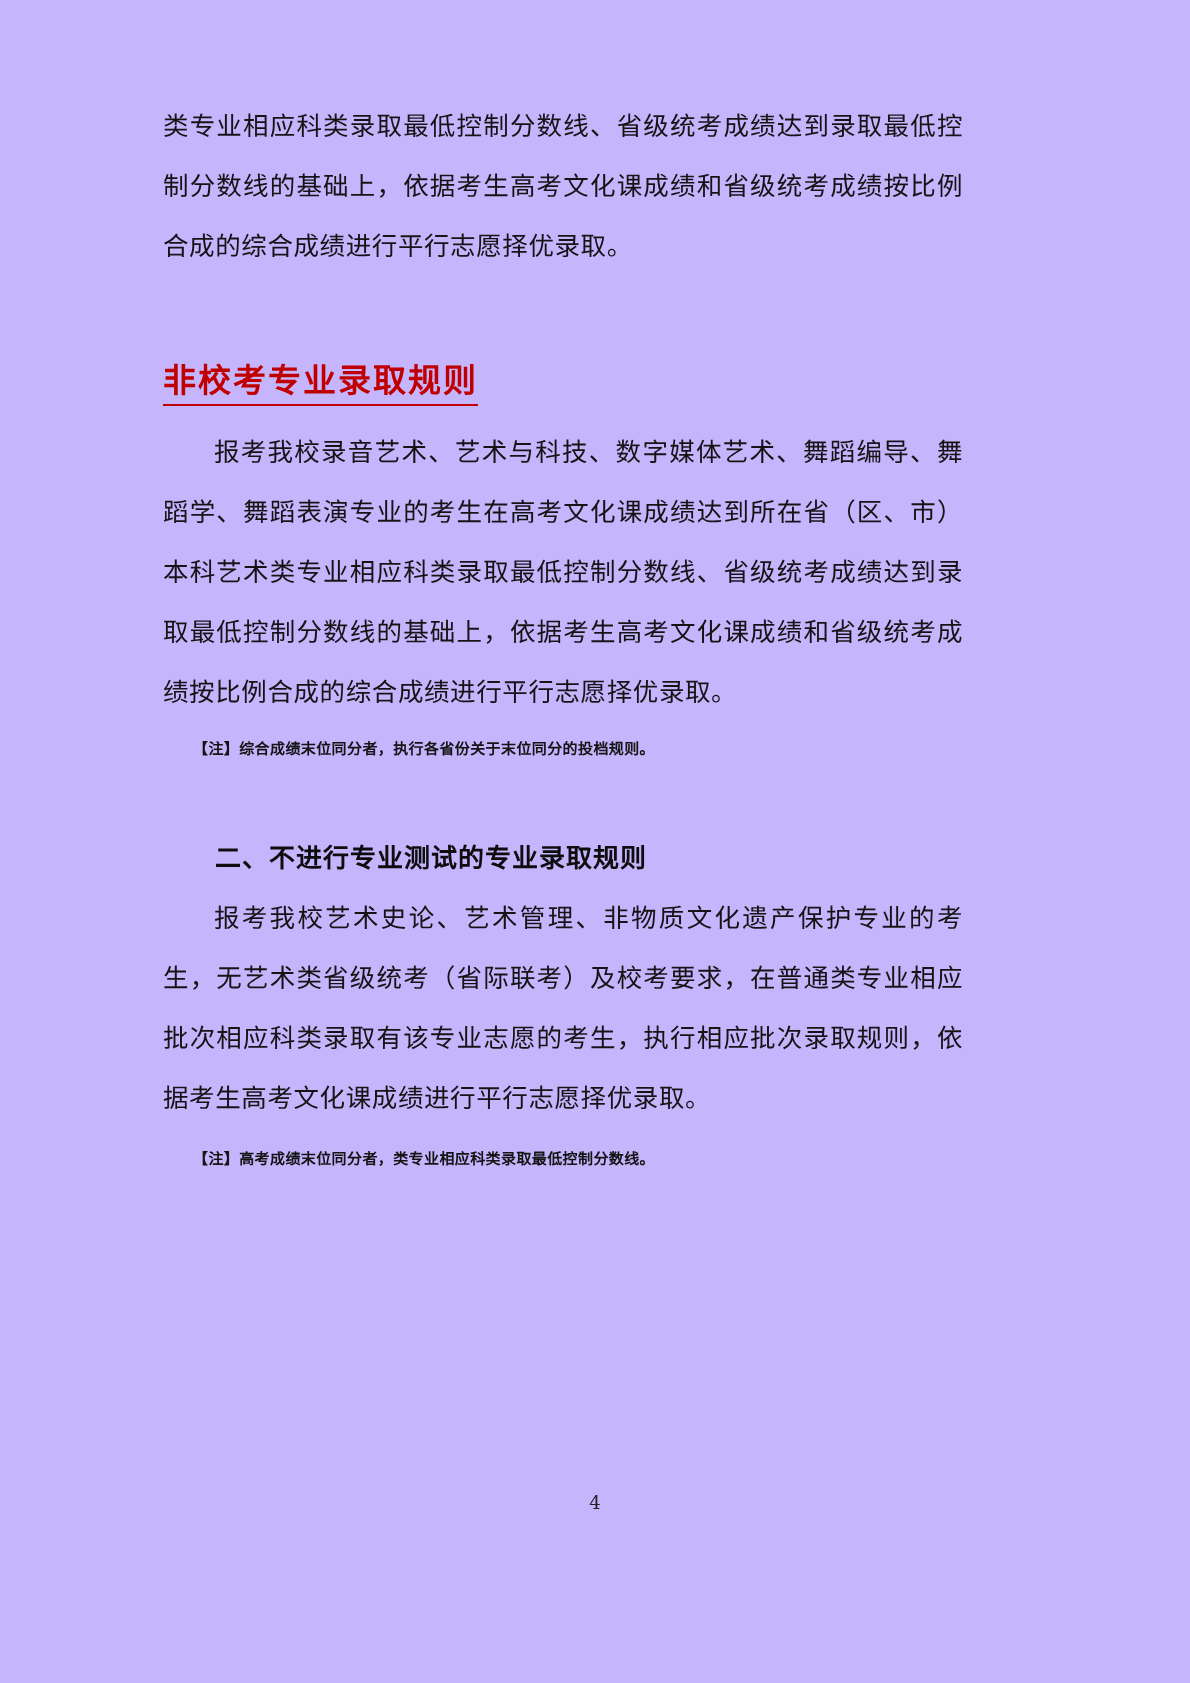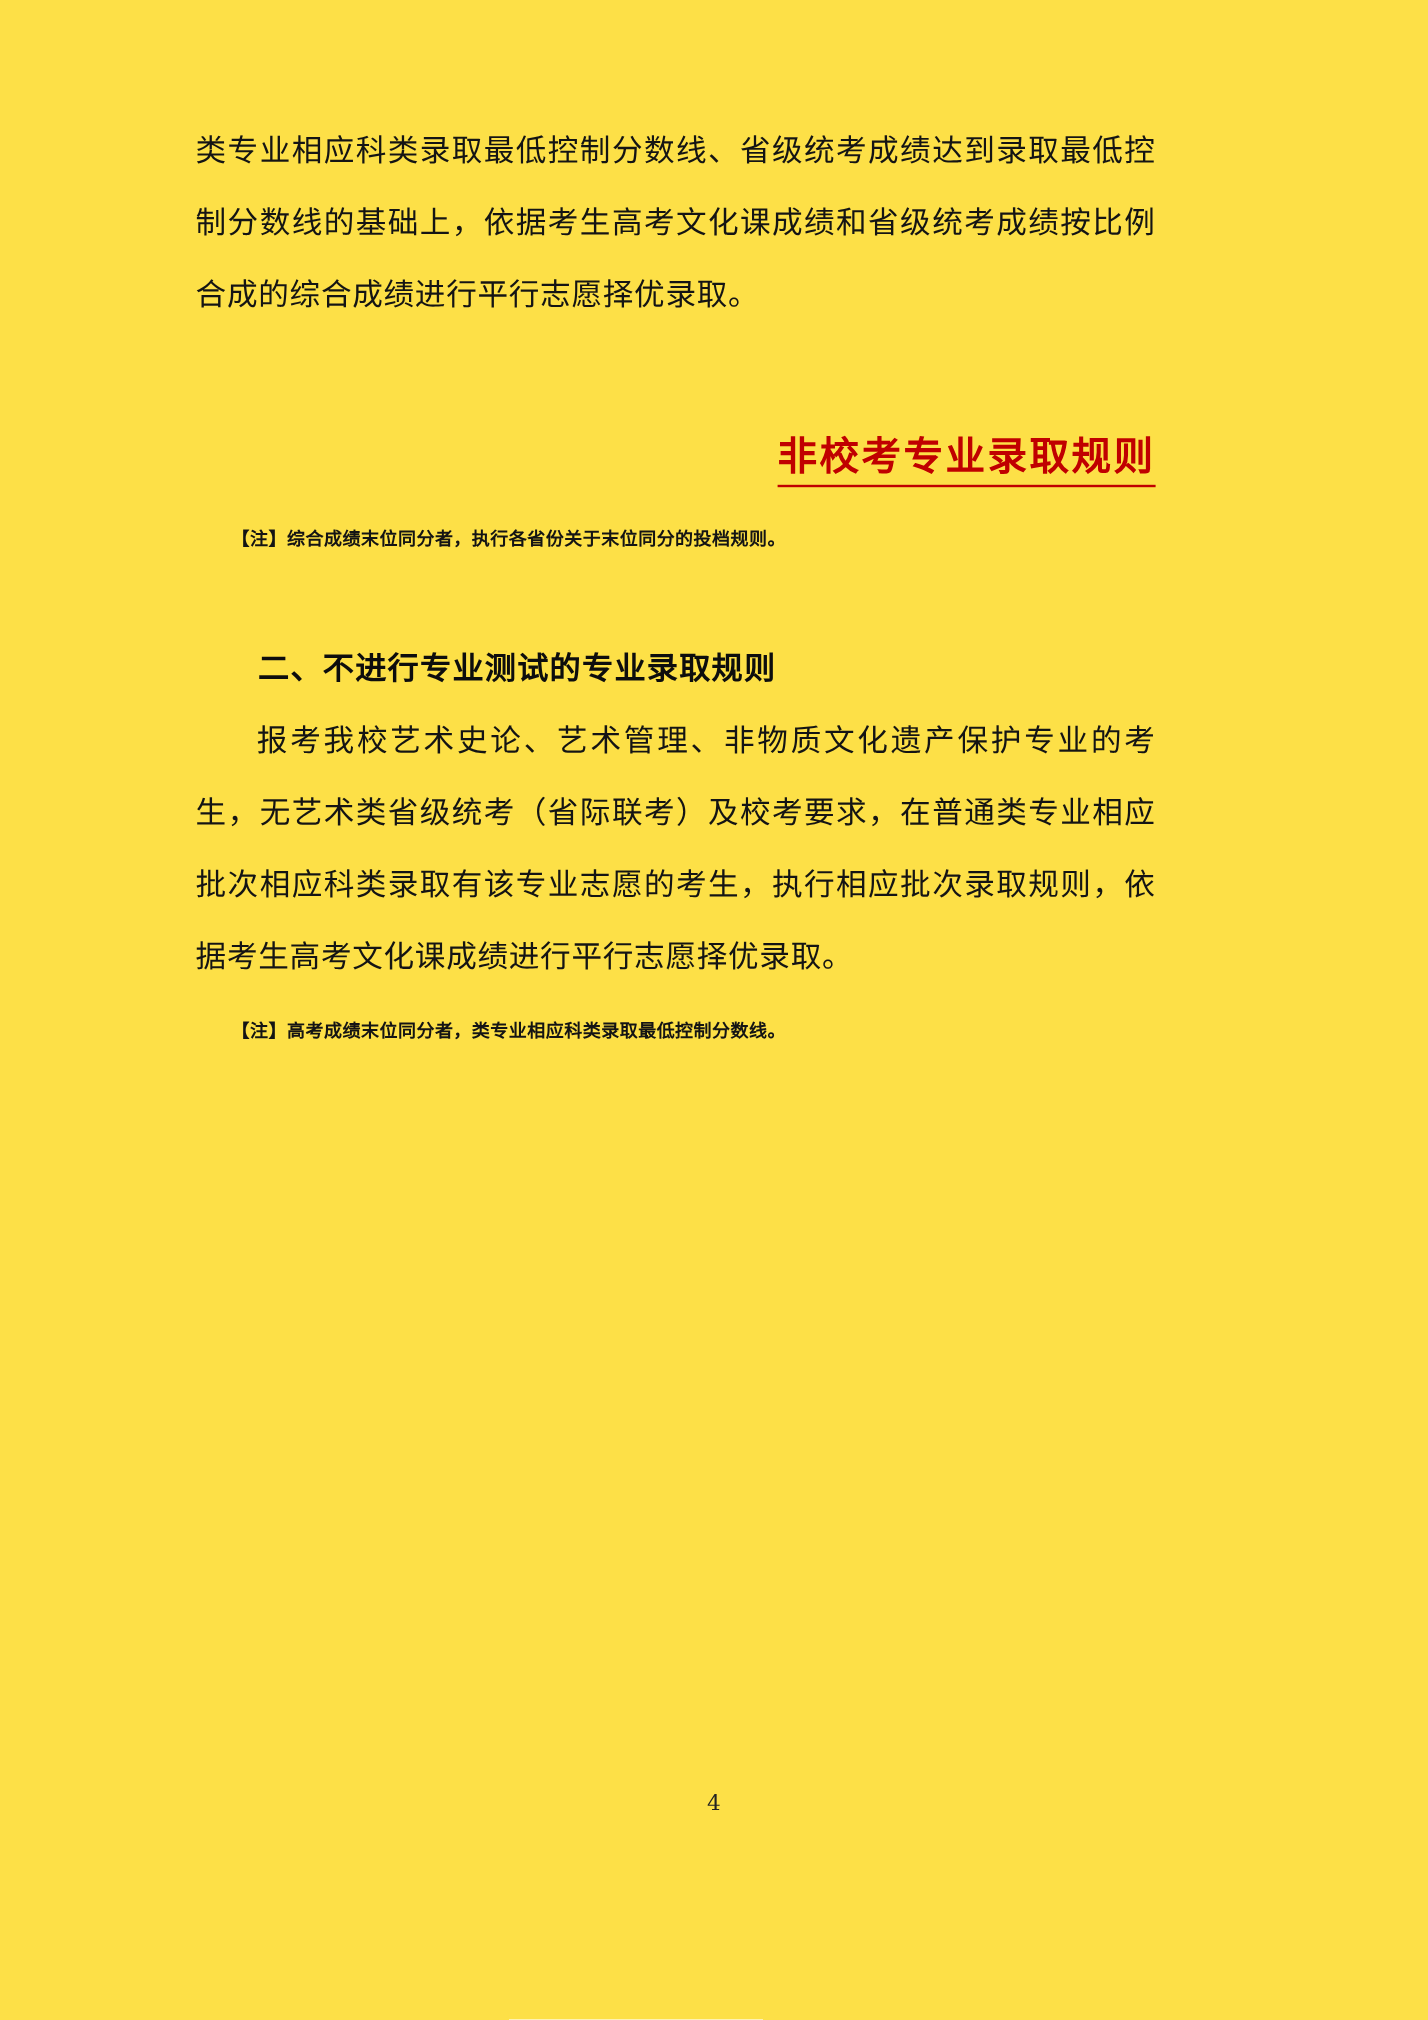--- a/index.html
+++ b/index.html
@@ -6,21 +6,21 @@
   html, body {
     margin: 0;
     padding: 0;
     background: #ffffff;
   }
   .page {
     position: relative;
     width: 1190px;
     height: 1683px;
     margin: 0 auto;
-    background: #fde047;
+    background: #c4b5fd;
     box-sizing: border-box;
     overflow: hidden;
     font-family: "DejaVu Serif", "Liberation Serif", serif;
     color: #1a1a1a;
   }
   .content {
     position: absolute;
     left: 163px;
     top: 0;
     width: 800px;
@@ -40,21 +40,21 @@
     text-indent: 2em;
   }
   .top-para {
     padding-top: 96px;
   }
 
   
   .doc-title-wrap {
     margin-top: 84px;
     margin-bottom: 16px;
-    text-align: right;
+    text-align: left;
   }
   .doc-title {
     display: inline-block;
     font-size: 33px;
     font-weight: 700;
     letter-spacing: 2px;
     color: #c00000;
     border-bottom: 2.5px solid #c00000;
     padding-bottom: 3px;
     line-height: 1.25;
@@ -108,20 +108,21 @@
   <div class="content">
 
     <p class="para top-para">类专业相应科类录取最低控制分数线、省级统考成绩达到录取最低控制分数线的基础上，依据考生高考文化课成绩和省级统考成绩按比例合成的综合成绩进行平行志愿择优录取。</p>
 
     <div class="doc-title-wrap">
       <span class="doc-title">非校考专业录取规则</span>
     </div>
 
 
 
+    <p class="para indent">报考我校录音艺术、艺术与科技、数字媒体艺术、舞蹈编导、舞蹈学、舞蹈表演专业的考生在高考文化课成绩达到所在省（区、市）本科艺术类专业相应科类录取最低控制分数线、省级统考成绩达到录取最低控制分数线的基础上，依据考生高考文化课成绩和省级统考成绩按比例合成的综合成绩进行平行志愿择优录取。</p>
 
     <p class="note">【注】综合成绩末位同分者，执行各省份关于末位同分的投档规则。</p>
 
     <h2 class="section-heading spaced">二、不进行专业测试的专业录取规则</h2>
 
     <p class="para indent">报考我校艺术史论、艺术管理、非物质文化遗产保护专业的考生，无艺术类省级统考（省际联考）及校考要求，在普通类专业相应批次相应科类录取有该专业志愿的考生，执行相应批次录取规则，依据考生高考文化课成绩进行平行志愿择优录取。</p>
 
     <p class="note gap">【注】高考成绩末位同分者，类专业相应科类录取最低控制分数线。</p>
 
   </div>

